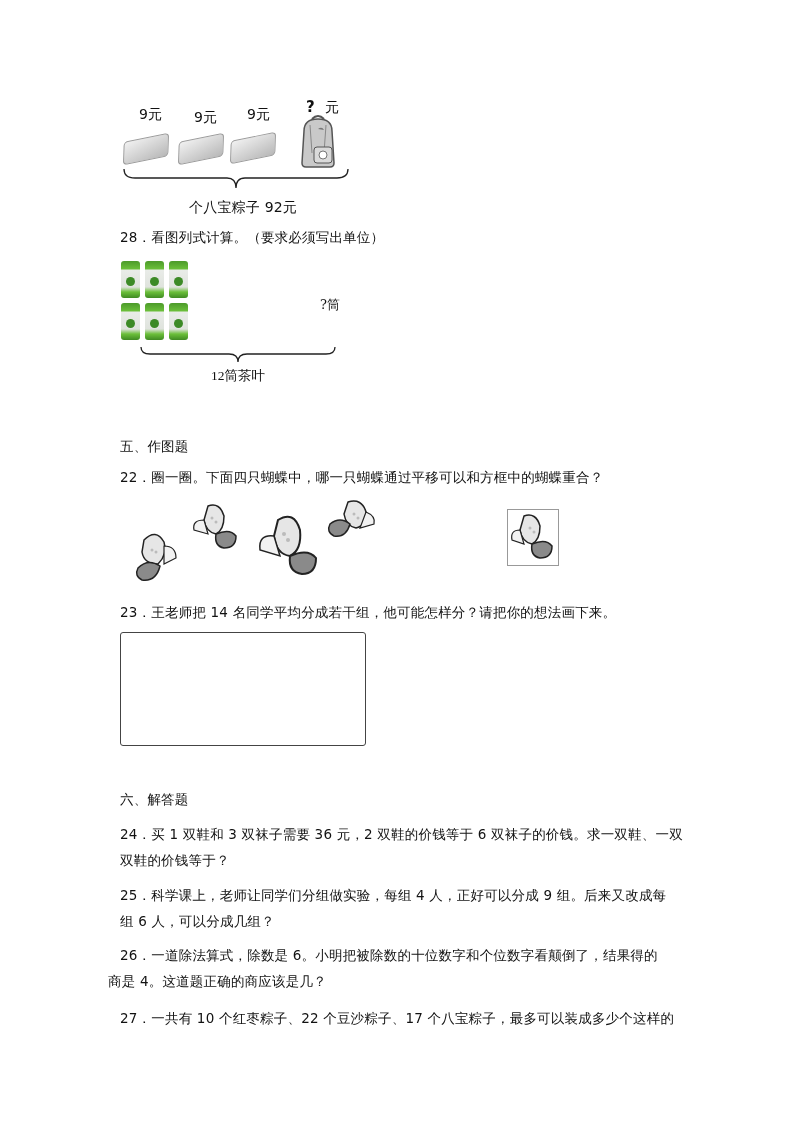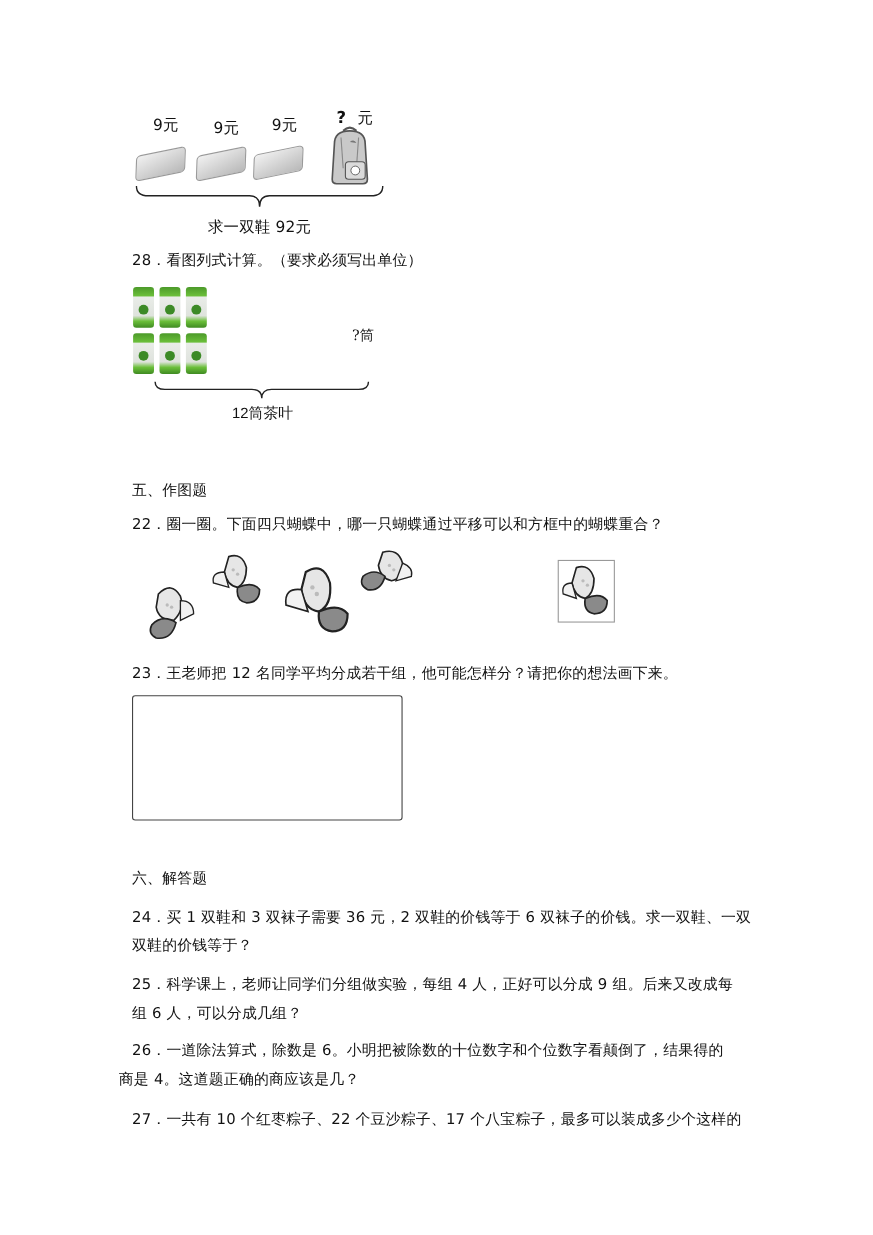--- a/index.html
+++ b/index.html
@@ -45,38 +45,38 @@
     <rect x="16" y="34" width="18" height="16" rx="3" fill="#dadada" stroke="#555" stroke-width="1"></rect>
     <circle cx="25" cy="42" r="4" fill="#fff" stroke="#555" stroke-width="0.8"></circle>
     <path d="M20 16 q4 -3 6 1" fill="#777"></path>
   </svg>
 
   <div class="abs brace" style="left:123px;top:168px">
     <svg width="226" height="22" viewBox="0 0 226 22">
       <path d="M1 1 Q1 10 12 10 L104 10 Q113 10 113 20 Q113 10 122 10 L214 10 Q225 10 225 1" fill="none" stroke="#222" stroke-width="1.3"></path>
     </svg>
   </div>
-  <span class="abs txt" style="left:189px;top:199px;font-size:14px">求一双鞋 92元</span>
+  <span class="abs txt" style="left:189px;top:199px;font-size:14px">个八宝粽子 92元</span>
 </div>
 
 <div class="abs txt" style="left:120px;top:229px">28．看图列式计算。（要求必须写出单位）</div>
 <div>
   <div class="can" style="left:121px;top:261px"></div>
   <div class="can" style="left:145px;top:261px"></div>
   <div class="can" style="left:169px;top:261px"></div>
   <div class="can" style="left:121px;top:303px"></div>
   <div class="can" style="left:145px;top:303px"></div>
   <div class="can" style="left:169px;top:303px"></div>
   <span class="abs" style="left:320px;top:296px;font-family:'DejaVu Serif','Liberation Serif',serif;font-size:13px">?筒</span>
   <div class="abs brace" style="left:140px;top:346px">
     <svg width="196" height="18" viewBox="0 0 196 18">
       <path d="M1 1 Q1 8 10 8 L89 8 Q98 8 98 16 Q98 8 107 8 L186 8 Q195 8 195 1" fill="none" stroke="#222" stroke-width="1.3"></path>
     </svg>
   </div>
-  <span class="abs" style="left:211px;top:367px;font-family:Liberation Sans, sans-serif;font-size:13.5px">12筒茶叶</span>
+  <span class="abs" style="left:211px;top:367px;font-family:Liberation Serif, serif;font-size:13.5px">12筒茶叶</span>
 </div>
 
 <div class="abs txt" style="left:120px;top:438px">五、作图题</div>
 <div class="abs txt" style="left:120px;top:469px">22．圈一圈。下面四只蝴蝶中，哪一只蝴蝶通过平移可以和方框中的蝴蝶重合？</div>
 
 <div>
   <svg class="abs" style="left:134px;top:530px" width="50" height="55" viewBox="0 0 50 55">
     <path d="M10 10 Q22 -2 30 12 Q34 24 24 34 Q10 34 8 22 Z" fill="#e6e6e6" stroke="#222" stroke-width="1.5"></path>
     <path d="M30 16 Q42 16 42 28 L30 34 Z" fill="#f2f2f2" stroke="#222" stroke-width="1.2"></path>
     <path d="M4 38 Q14 28 26 36 Q22 52 8 50 Q0 46 4 38 Z" fill="#8a8a8a" stroke="#222" stroke-width="1.5"></path>
@@ -109,21 +109,21 @@
     <svg width="50" height="55" viewBox="0 0 50 55">
       <path d="M16 6 Q28 2 32 16 Q32 30 24 34 Q14 32 12 20 Z" fill="#e6e6e6" stroke="#222" stroke-width="1.5"></path>
       <path d="M12 20 Q2 20 4 30 L16 34 Z" fill="#f2f2f2" stroke="#222" stroke-width="1.2"></path>
       <path d="M24 34 Q38 28 44 36 Q44 48 32 48 Q22 46 24 34 Z" fill="#8a8a8a" stroke="#222" stroke-width="1.5"></path>
       <circle cx="22" cy="18" r="1.5" fill="#bbb"></circle>
         <circle cx="26" cy="22" r="1.5" fill="#bbb"></circle>
     </svg>
   </div>
 </div>
 
-<div class="abs txt" style="left:120px;top:604px">23．王老师把 12 名同学平均分成若干组，他可能怎样分？请把你的想法画下来。</div>
+<div class="abs txt" style="left:120px;top:604px">23．王老师把 14 名同学平均分成若干组，他可能怎样分？请把你的想法画下来。</div>
 <div class="draw-box"></div>
 
 <div class="abs txt" style="left:120px;top:791px">六、解答题</div>
 
 <div class="abs txt" style="left:120px;top:826px">24．买 1 双鞋和 3 双袜子需要 36 元，2 双鞋的价钱等于 6 双袜子的价钱。求一双鞋、一双</div>
 <div class="abs txt" style="left:120px;top:852px">双鞋的价钱等于？</div>
 
 <div class="abs txt" style="left:120px;top:887px">25．科学课上，老师让同学们分组做实验，每组 4 人，正好可以分成 9 组。后来又改成每</div>
 <div class="abs txt" style="left:120px;top:913px">组 6 人，可以分成几组？</div>
 

